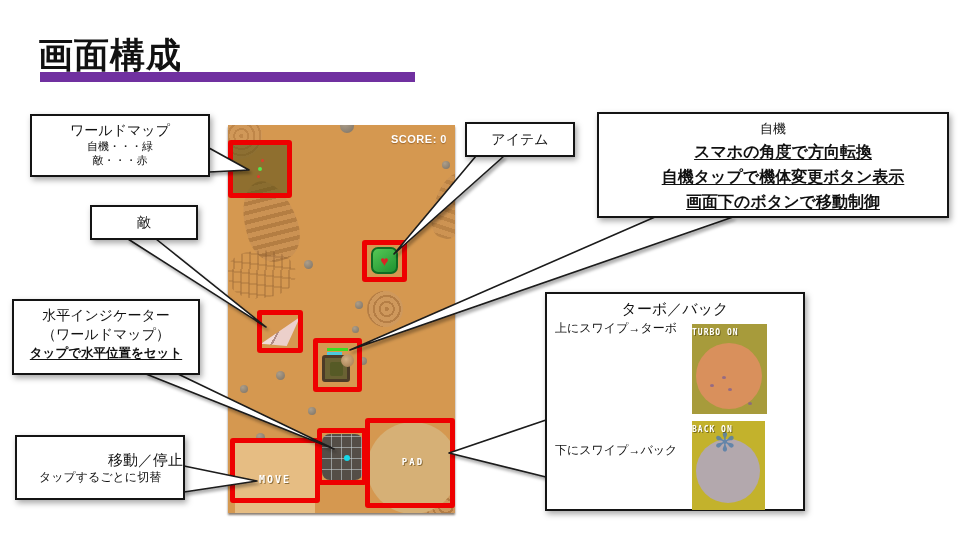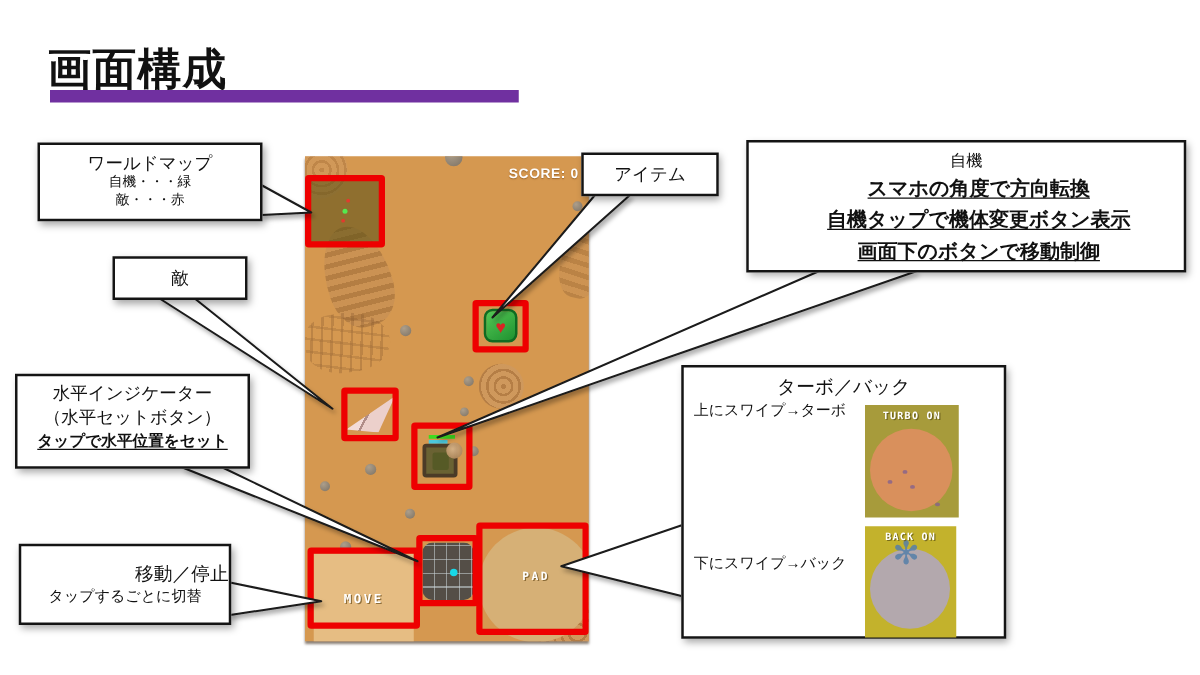--- a/index.html
+++ b/index.html
@@ -11,21 +11,20 @@
   }
   
   .title { position:absolute; left:38px; top:16px; font-size:35px; font-weight:bold; letter-spacing:1px; z-index:2;margin-top:16px; }
   .title-bar { position:absolute; left:40px; top:72px; width:375px; height:10px; background:#7030a0; z-index:2; }
 
   
   .game {
     position:absolute; left:228px; top:125px; width:227px; height:388px;
     background:#d59850; overflow:hidden; z-index:1;
     box-shadow:0 2px 2px rgba(40,20,0,.55);
-    margin-left:16px;
   }
   .hl { position:absolute; border:5px solid #ee0000; border-radius:3px; }
   .score { position:absolute; right:8px; top:8px; color:#fff; font-weight:bold; font-size:11px; letter-spacing:.5px; text-shadow:0 1px 1px rgba(120,70,20,.6); }
 
   
   .fossil { position:absolute; }
   .trilo { background:repeating-linear-gradient(4deg, rgba(133,88,47,.55) 0 4px, rgba(186,136,88,.5) 4px 9px); border-radius:50% 50% 42% 42% / 60% 60% 38% 38%; }
   .ammon { border-radius:50%; background:repeating-radial-gradient(circle at 55% 50%, rgba(146,98,58,.6) 0 2px, rgba(199,153,108,.55) 2px 6px); }
   .skel  { background:repeating-linear-gradient(100deg, rgba(130,85,45,.5) 0 2px, transparent 2px 8px), repeating-linear-gradient(15deg, rgba(130,85,45,.4) 0 2px, transparent 2px 10px); border-radius:40% 60% 50% 50%; }
   .pebble { position:absolute; border-radius:50%; background:radial-gradient(circle at 35% 30%, #a89f91, #726d66); opacity:.9; }
@@ -82,21 +81,21 @@
   .co-item     { left:465px; top:122px; width:110px; height:35px; display:flex; align-items:center; justify-content:center; }
   .co-player   { left:597px; top:112px; width:352px; height:106px; padding-top:6px; }
   .co-player .head { font-size:13px; margin-bottom:2px; }
   .co-player .big  { font-size:16px; line-height:1.55;padding-left:20px; }
   .co-turbo    { left:545px; top:292px; width:260px; height:219px; text-align:left; }
   .co-turbo .head { text-align:center; font-size:15px; margin-top:6px; }
   .co-turbo .swipe { position:absolute; left:8px; font-size:12px; }
 
   .mini { position:absolute; left:145px; overflow:hidden; }
   .mini .circ { position:absolute; border-radius:50%; }
-  .mini .mlabel { position:absolute; top:4px; width:100%; text-align:center; font-size:8px; letter-spacing:1px;
+  .mini .mlabel { position:absolute; top:4px; width:100%; font-size:8px; letter-spacing:1px;
     text-shadow:1px 1px 0 rgba(90,80,20,.7); }
   .turbo-img { top:30px; width:75px; height:90px; background:#a79b3b; }
   .back-img  { top:127px; width:73px; height:89px; background:#c3b22c; }
   .flower { position:absolute; left:22px; top:8px; font-size:26px; color:#567fa9; opacity:.85; line-height:1; }
   .speck { position:absolute; width:4px; height:3px; border-radius:50%; background:#84618d; opacity:.8; }
 
   .tails { position:absolute; left:0; top:0; z-index:4; pointer-events:none; }
 </style>
 </head>
 <body>
@@ -181,21 +180,21 @@
     <div class="t11">自機・・・緑</div>
     <div class="t11">敵・・・赤</div>
   </div>
 
   <div class="co co-enemy">
     <div class="t14">敵</div>
   </div>
 
   <div class="co co-horiz">
     <div class="t14">水平インジケーター</div>
-    <div class="t14">（水平セットボタン）</div>
+    <div class="t14">（ワールドマップ）</div>
     <div class="bu" style="font-size:12.5px;">タップで水平位置をセット</div>
   </div>
 
   <div class="co co-move">
     <div style="font-size:15px;text-align:right;">移動／停止</div>
     <div style="font-size:12px;">タップするごとに切替</div>
   </div>
 
   <div class="co co-item">
     <div class="t14">アイテム</div>

